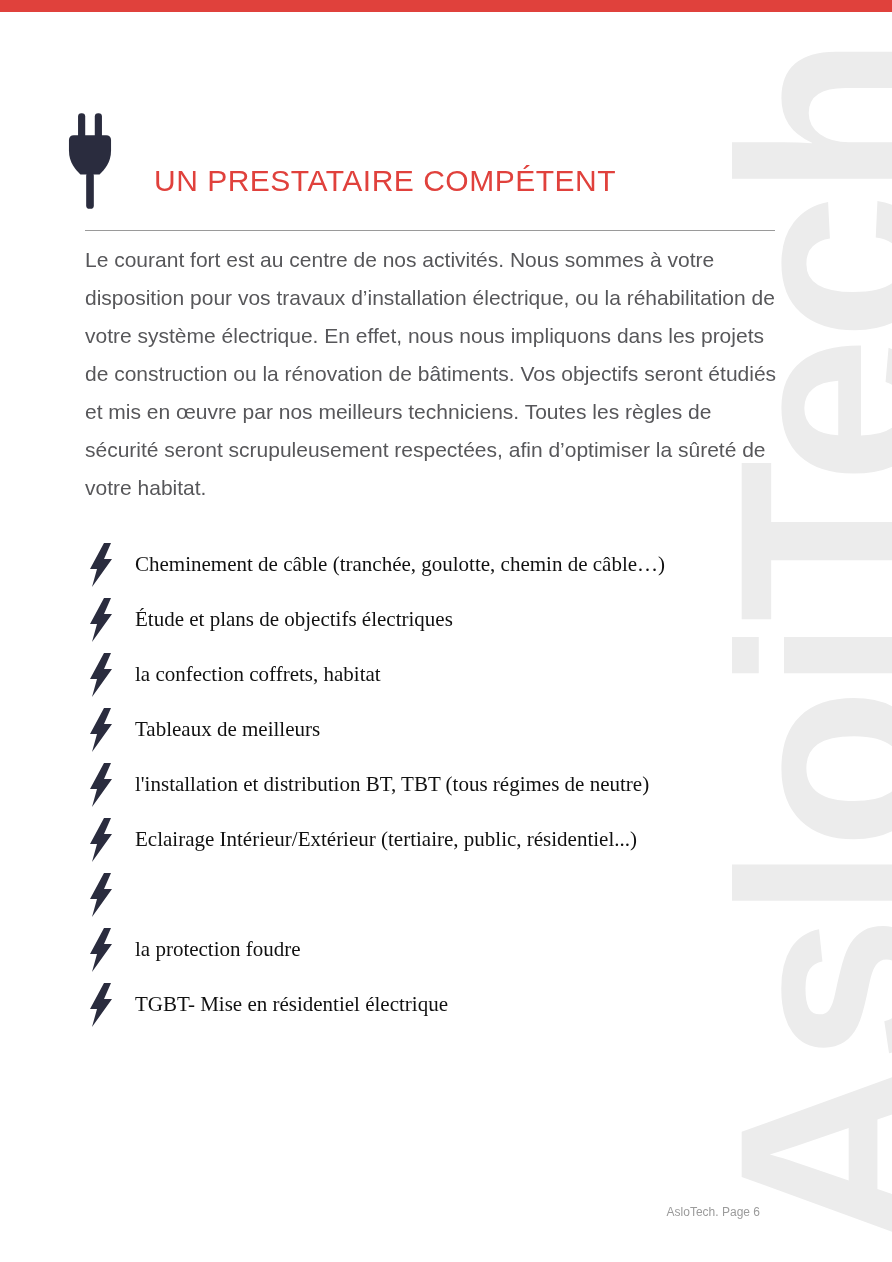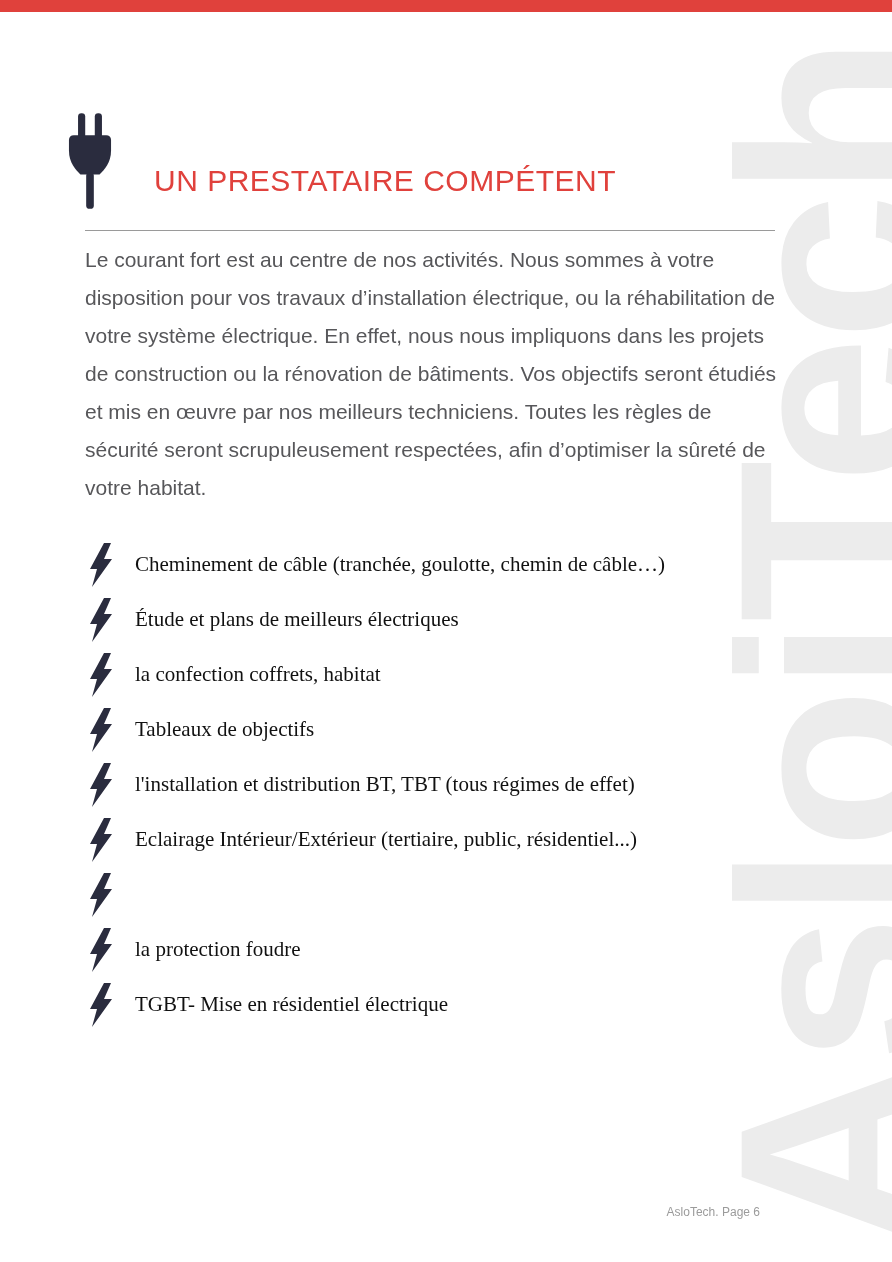--- a/index.html
+++ b/index.html
@@ -141,45 +141,45 @@
           </svg>
         </span>
         <span class="service-text">Cheminement de câble (tranchée, goulotte, chemin de câble…)</span>
       </li>
         <li class="service">
         <span class="bolt">
           <svg viewBox="0 0 26 44" xmlns="http://www.w3.org/2000/svg" aria-hidden="true">
             <path d="M16 0 L2 26 h7 L4 44 L24 16 h-8 L23 0 Z"></path>
           </svg>
         </span>
-        <span class="service-text">Étude et plans de meilleurs électriques</span>
+        <span class="service-text">Étude et plans de objectifs électriques</span>
       </li>
         <li class="service">
         <span class="bolt">
           <svg viewBox="0 0 26 44" xmlns="http://www.w3.org/2000/svg" aria-hidden="true">
             <path d="M16 0 L2 26 h7 L4 44 L24 16 h-8 L23 0 Z"></path>
           </svg>
         </span>
         <span class="service-text">la confection coffrets, habitat</span>
       </li>
         <li class="service">
         <span class="bolt">
           <svg viewBox="0 0 26 44" xmlns="http://www.w3.org/2000/svg" aria-hidden="true">
             <path d="M16 0 L2 26 h7 L4 44 L24 16 h-8 L23 0 Z"></path>
           </svg>
         </span>
-        <span class="service-text">Tableaux de objectifs</span>
-      </li>
-        <li class="service">
-        <span class="bolt">
-          <svg viewBox="0 0 26 44" xmlns="http://www.w3.org/2000/svg" aria-hidden="true">
-            <path d="M16 0 L2 26 h7 L4 44 L24 16 h-8 L23 0 Z"></path>
-          </svg>
-        </span>
-        <span class="service-text">l'installation et distribution BT, TBT (tous régimes de effet)</span>
+        <span class="service-text">Tableaux de meilleurs</span>
+      </li>
+        <li class="service">
+        <span class="bolt">
+          <svg viewBox="0 0 26 44" xmlns="http://www.w3.org/2000/svg" aria-hidden="true">
+            <path d="M16 0 L2 26 h7 L4 44 L24 16 h-8 L23 0 Z"></path>
+          </svg>
+        </span>
+        <span class="service-text">l'installation et distribution BT, TBT (tous régimes de neutre)</span>
       </li>
         <li class="service">
         <span class="bolt">
           <svg viewBox="0 0 26 44" xmlns="http://www.w3.org/2000/svg" aria-hidden="true">
             <path d="M16 0 L2 26 h7 L4 44 L24 16 h-8 L23 0 Z"></path>
           </svg>
         </span>
         <span class="service-text">Eclairage Intérieur/Extérieur (tertiaire, public, résidentiel...)</span>
       </li>
         <li class="service">

